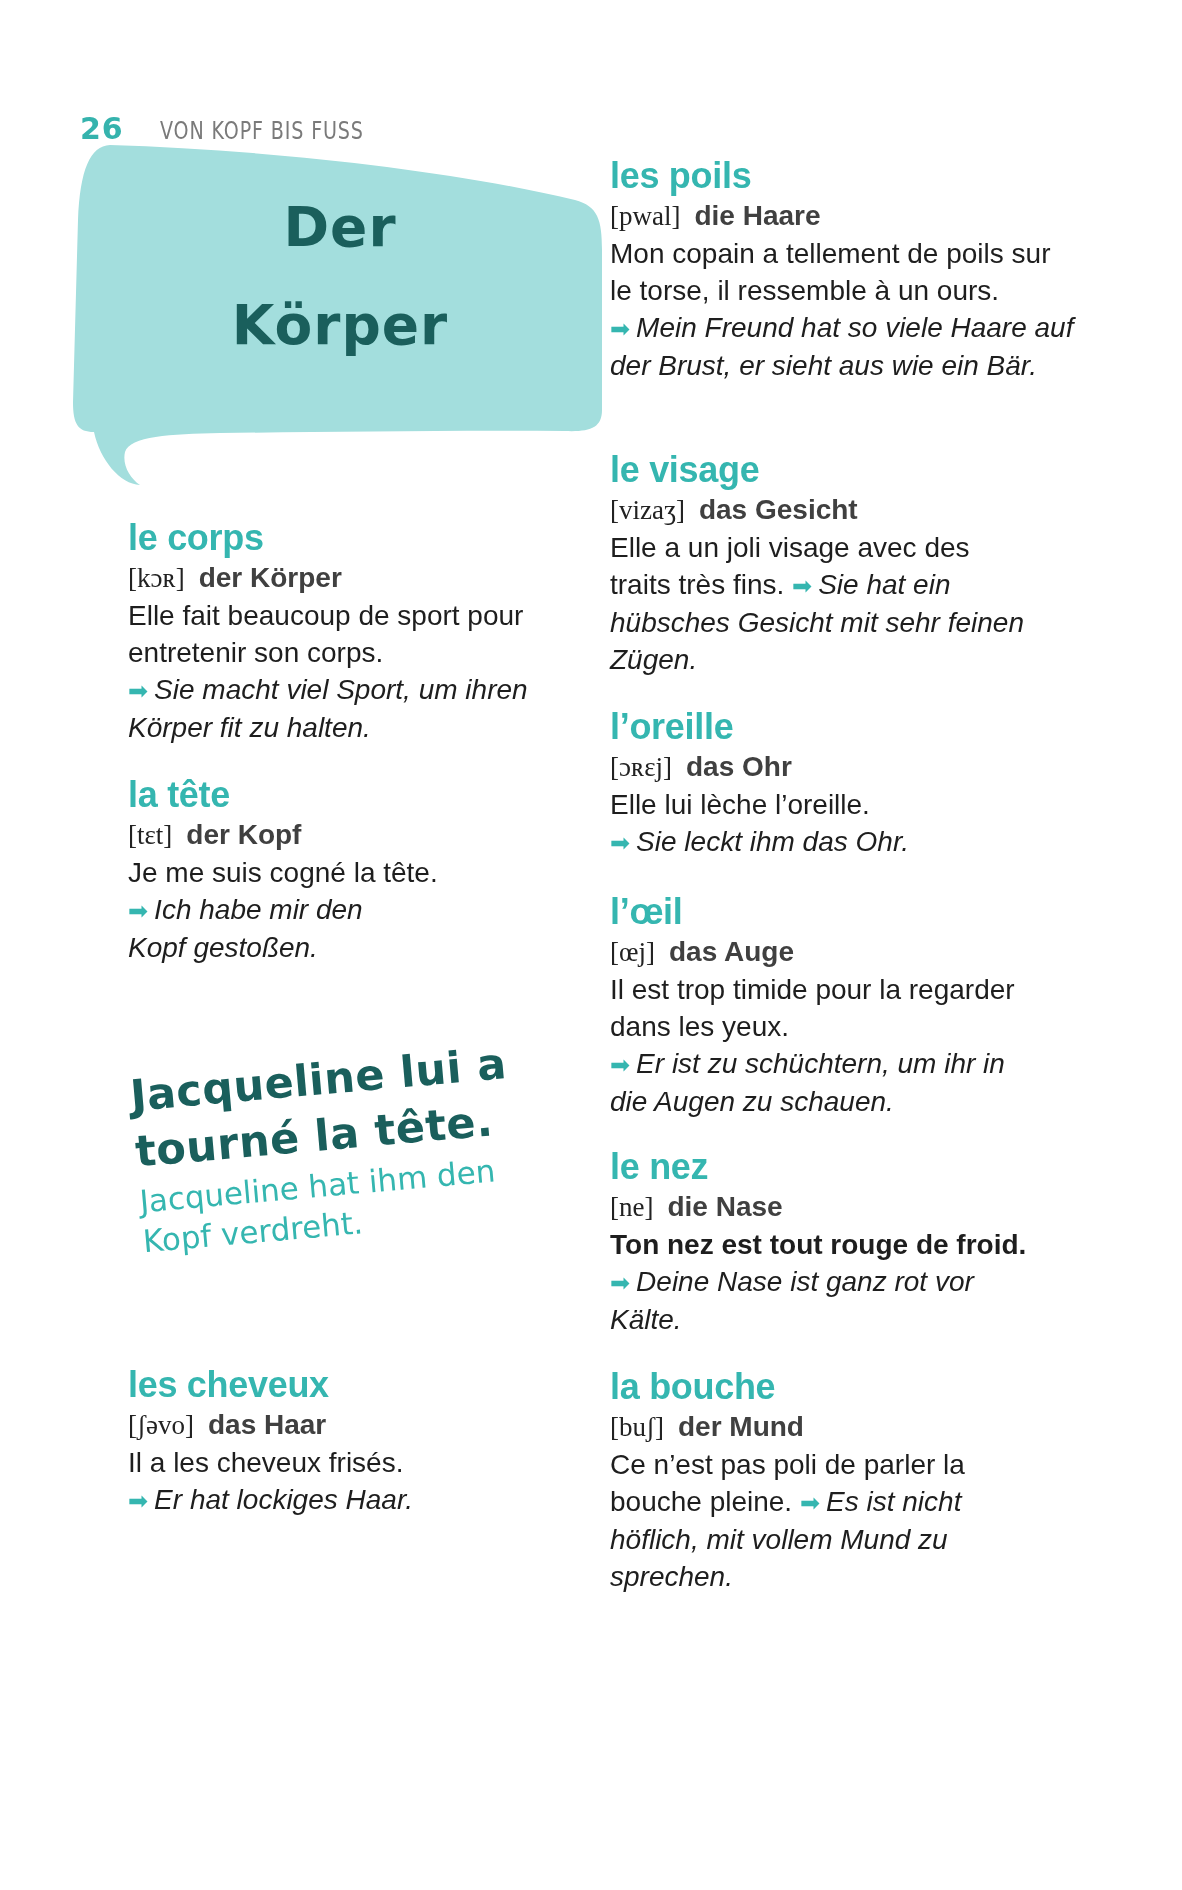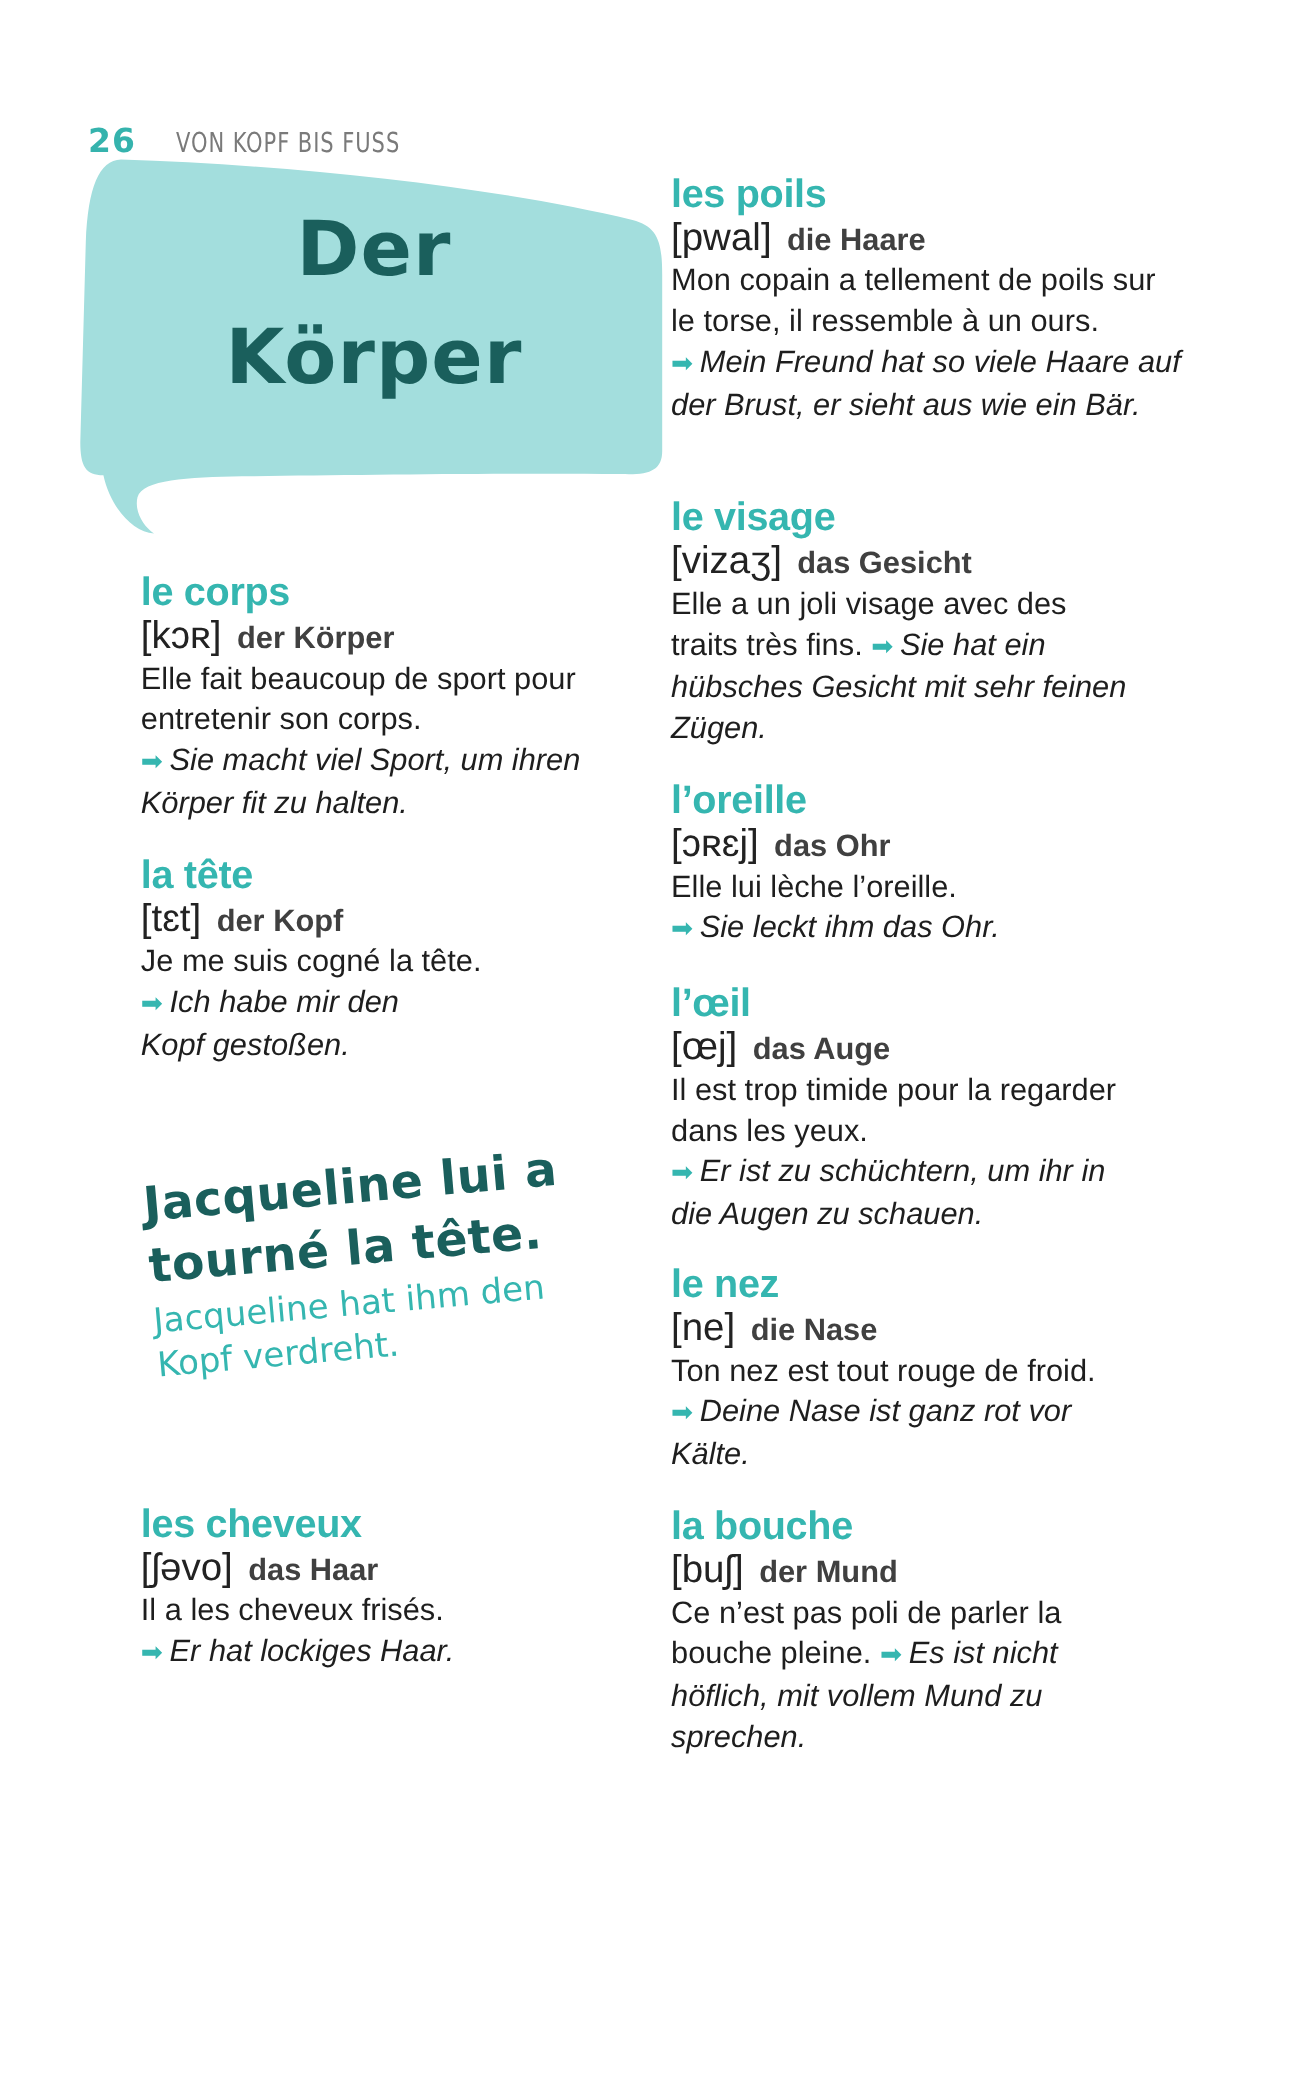--- a/index.html
+++ b/index.html
@@ -5,28 +5,28 @@
   html, body { margin: 0; padding: 0; background: #ffffff; }
   body { width: 1182px; height: 1890px; position: relative; overflow: hidden;
          font-family: "DejaVu Sans", sans-serif; color: #1e1e1e; }
   .header { position: absolute; left: 80px; top: 70px; display: flex; align-items: baseline; }
   .page-num { font-family: "DejaVu Sans", sans-serif; font-weight: bold; font-size: 30px; color: #35b3ad; letter-spacing: 1px; margin-top: 41px; }
   .chapter { margin-left: 36px; font-family: "DejaVu Sans Condensed", "DejaVu Sans", sans-serif; font-size: 25px; color: #7a7a7a; letter-spacing: 1px; transform: scaleX(0.85); transform-origin: left; }
   .bubble { position: absolute; left: 70px; top: 140px; width: 540px; height: 350px; }
   .bubble svg { position: absolute; left: 0; top: 0; }
   .bubble-title { position: absolute; left: 0; top: 38px; width: 540px; text-align: center;
                   font-family: "DejaVu Sans", sans-serif; font-weight: bold; color: #1a5f5c;
-                  font-size: 69px; line-height: 98px; letter-spacing: 1px; }
+                  font-size: 55px; line-height: 98px; letter-spacing: 1px; }
   .col { position: absolute; }
   .col-left { left: 128px; width: 440px; }
   .col-right { left: 610px; width: 470px; }
   .entry { position: absolute; left: 0; width: 100%; }
   .entry .term { color: #35b6b0; font-family: "Liberation Sans", sans-serif; font-weight: bold; font-size: 36px; line-height: 40px; letter-spacing: -0.3px; }
   .entry .line2 { font-size: 28px; line-height: 37px; margin-top: 1px; }
-  .entry .ipa { font-family: Liberation Sans, sans-serif; font-size: 35px; color: #222; }
+  .entry .ipa { font-family: Liberation Serif, serif; font-size: 27px; color: #222; }
   .entry .de { font-family: "Liberation Sans", sans-serif; font-weight: bold; color: #404040; margin-left: 14px; }
   .entry .ex { font-family: "Liberation Sans", sans-serif; font-size: 28px; line-height: 37px; color: #1e1e1e; }
   .entry .ex .tr { font-style: italic; }
   .arrow { color: #35b6b0; font-style: normal; font-size: 24px; margin-right: 6px; }
   .quote { position: absolute; left: 128px; top: 1068px; width: 440px; transform: rotate(-5deg); transform-origin: left top; }
   .quote .fr { font-family: "DejaVu Sans", sans-serif; font-weight: bold; color: #1a5f5c; font-size: 43px; line-height: 56px; letter-spacing: 0.5px; }
   .quote .de { font-family: "DejaVu Sans", sans-serif; color: #35b6b0; font-size: 31px; line-height: 40px; margin-top: 2px; }
 </style>
 </head>
 <body>
@@ -119,21 +119,21 @@
     <div class="ex" style="width:430px;">
       <span>Il est trop timide pour la regarder dans les yeux.</span><br>
       <span class="arrow">➡</span><span class="tr">Er ist zu schüchtern, um ihr in die Augen zu schauen.</span>
     </div>
   </div>
 
   <div class="entry" style="top:1147px;">
     <div class="term">le nez</div>
     <div class="line2"><span class="ipa">[ne]</span><span class="de">die Nase</span></div>
     <div class="ex" style="width:440px;">
-      <span style="white-space:nowrap;">Ton nez est tout rouge de froid.</span><br>
+      <span style="white-space:nowrap;font-weight:bold;">Ton nez est tout rouge de froid.</span><br>
       <span class="arrow">➡</span><span class="tr">Deine Nase ist ganz rot vor Kälte.</span>
     </div>
   </div>
 
   <div class="entry" style="top:1367px;">
     <div class="term">la bouche</div>
     <div class="line2"><span class="ipa">[buʃ]</span><span class="de">der Mund</span></div>
     <div class="ex" style="width:420px;">
       <span>Ce n’est pas poli de parler la bouche pleine.</span>
       <span class="arrow">➡</span><span class="tr">Es ist nicht höflich, mit vollem Mund zu sprechen.</span>

